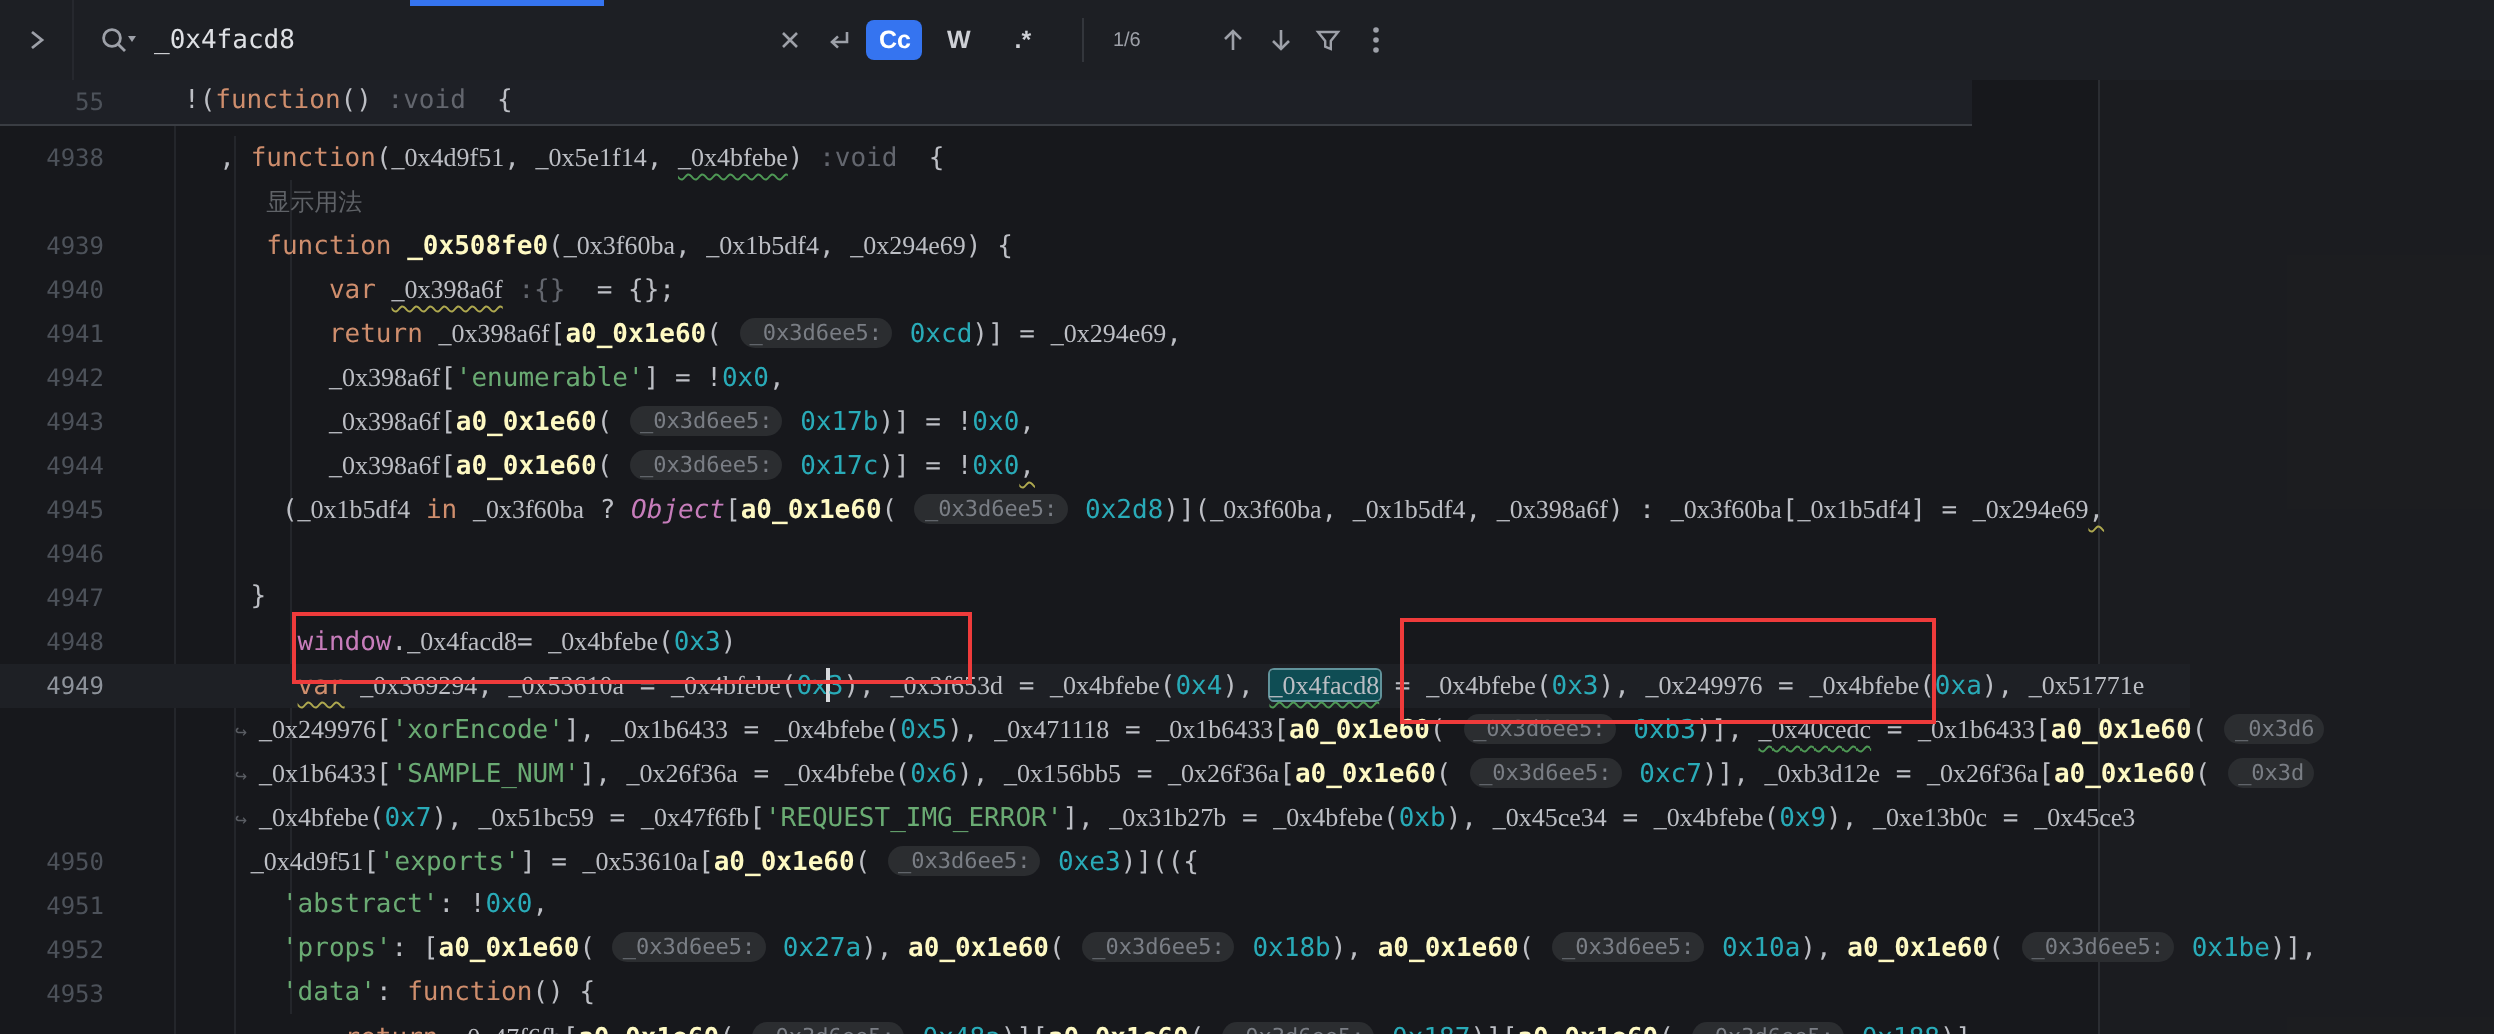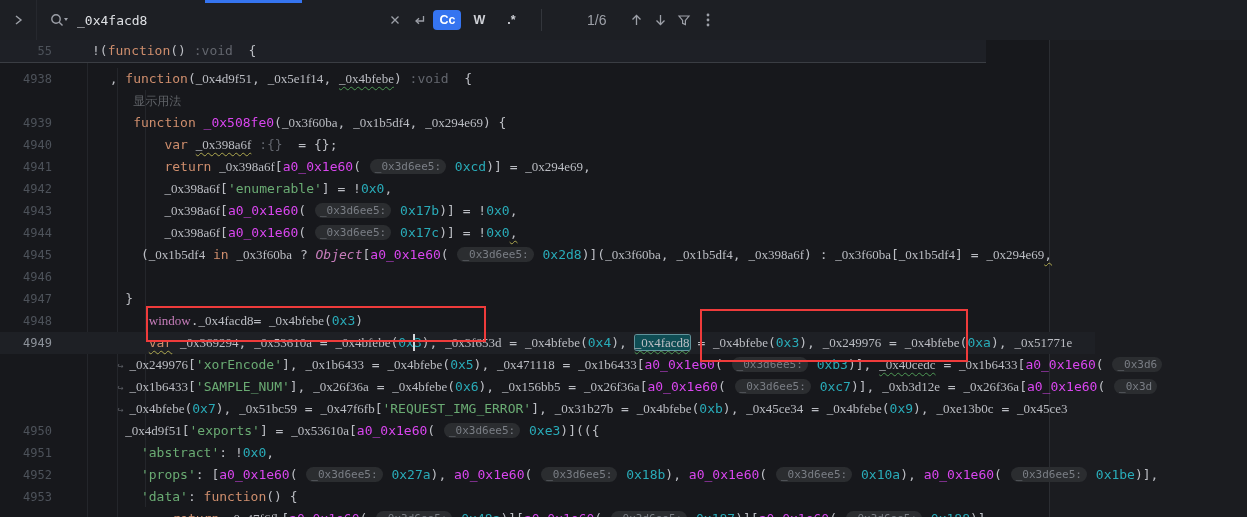--- a/index.html
+++ b/index.html
@@ -17,21 +17,21 @@
   .fb-search-icon{margin:0 6px 0 12px;flex:none;}
   .fb-query{color:#DFE1E5;font-size:13px;font-family:"DejaVu Sans Mono",monospace;flex:none;margin-left:2px;}
   .fb-spacer{flex:none;width:236px;}
   .fb-btn{flex:none;width:24px;height:24px;display:flex;align-items:center;justify-content:center;
           border-radius:4px;color:#9DA0A8;cursor:default;}
   .fb-toggle{flex:none;height:20px;min-width:22px;padding:0 3px;margin:0 2px;border-radius:4px;
              display:flex;align-items:center;justify-content:center;
              color:#CED0D6;font-size:12.5px;font-weight:bold;letter-spacing:0;}
   .fb-toggle.active{background:#3574F0;color:#FFFFFF;}
   .fb-divider{flex:none;width:1px;height:22px;background:#33363C;margin:0 14px;}
-  .fb-count{flex:none;color:#9DA0A8;font-size:14px;margin:0 18px 0 20px;min-width:30px;text-align:right;}
+  .fb-count{flex:none;color:#9DA0A8;font-size:10px;margin:0 18px 0 0;min-width:30px;text-align:left;}
 
   
   .editor{position:absolute;left:0;top:40px;width:1247px;height:477px;background:#17181C;overflow:hidden;}
   .v-ruler{position:absolute;top:0;bottom:0;width:1px;background:#2B2D32;}
   .beyond-margin{position:absolute;top:0;bottom:0;right:0;background:rgba(255,255,255,0.018);}
   .guide{position:absolute;width:1px;background:#24262B;}
   .gutter-sep{position:absolute;left:87px;top:22px;bottom:0;width:1px;background:#24262B;}
 
   .sticky{position:absolute;left:0;top:0;width:986px;height:22px;background:#1E2026;
           border-bottom:1px solid #3A3D43;z-index:3;}
@@ -39,26 +39,26 @@
   .row{position:relative;height:22px;width:1095px;}
   .row.cur{background:#1E2025;}
   .ln{position:absolute;left:0;top:0;width:52px;text-align:right;color:#4D525A;
       font:12px/22px "DejaVu Sans Mono",monospace;}
   .row.cur .ln{color:#8E939B;}
   .lc{position:absolute;left:94px;top:0;white-space:pre;color:#BCBEC4;
       font:13px/22px "DejaVu Sans Mono",monospace;}
   .sticky .lc{left:92px;}
 
   .kw{color:#CF8E6D;}
-  .fn{color:#d946ef;}
+  .fn{color:#fef9c3;font-weight:bold;}
   .id{color:#BCBEC4;font-family:Liberation Serif, serif;}
   .p{color:#BCBEC4;}
   .str{color:#6AAB73;}
   .num{color:#29ABB8;}
-  .gl{color:#C77DBB;font-family:Liberation Serif, serif;}
+  .gl{color:#C77DBB;}
   .glo{color:#C77DBB;font-style:italic;}
   .hint{color:#63666E;}
   .ghost{color:#5F6267;font-size:12px;}
   .pill{display:inline-block;background:#2B2D30;color:#7A7E85;border-radius:8px;
         padding:0 5px;font-size:11px;line-height:15px;vertical-align:1px;margin:0 1px;}
   .wrap{color:#5A5D63;font-size:10px;}
   .sq-g{text-decoration:underline wavy #4E9A55 1px;text-underline-offset:3px;}
   .sq-y{text-decoration:underline wavy #AFA94F 1px;text-underline-offset:3px;}
   .match{background:#0F4D54;box-shadow:0 0 0 1px #61939B;border-radius:2px;}
   .caret{display:inline-block;width:1.5px;height:17px;background:#D6D8DC;

